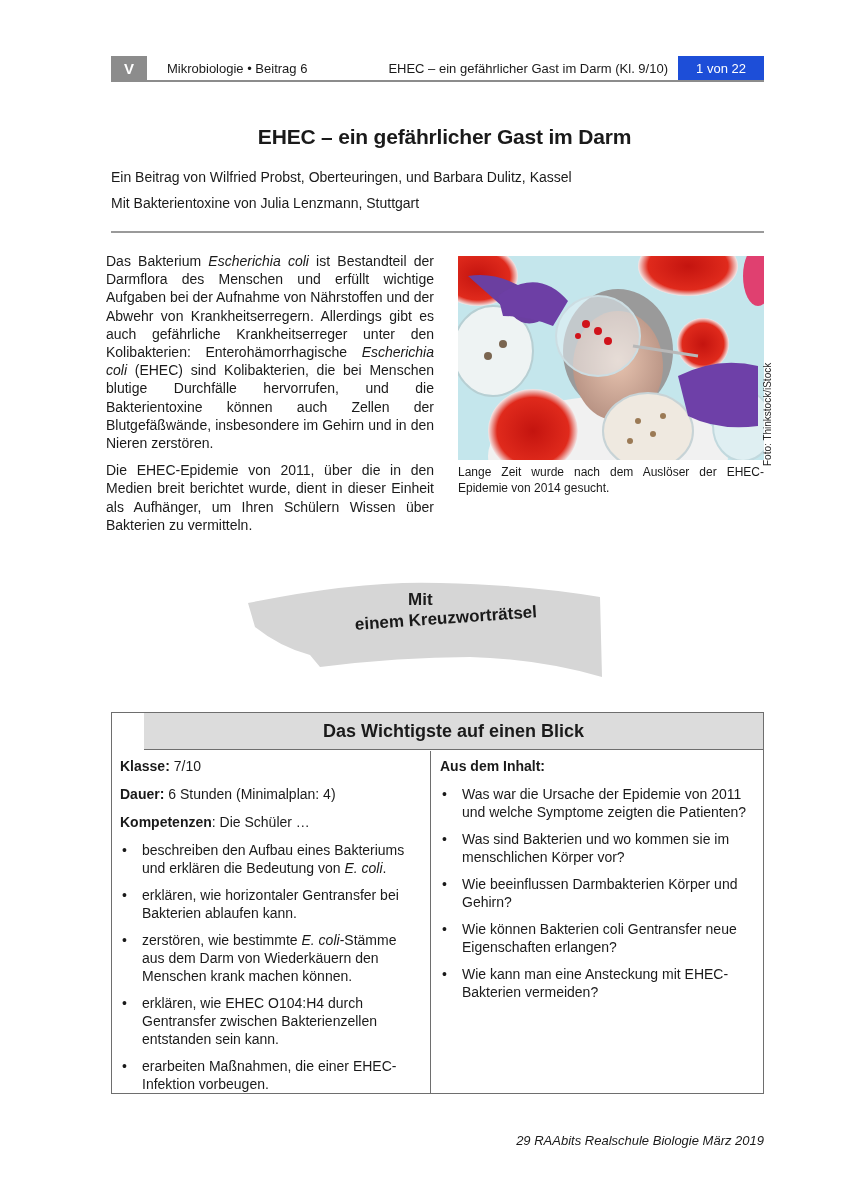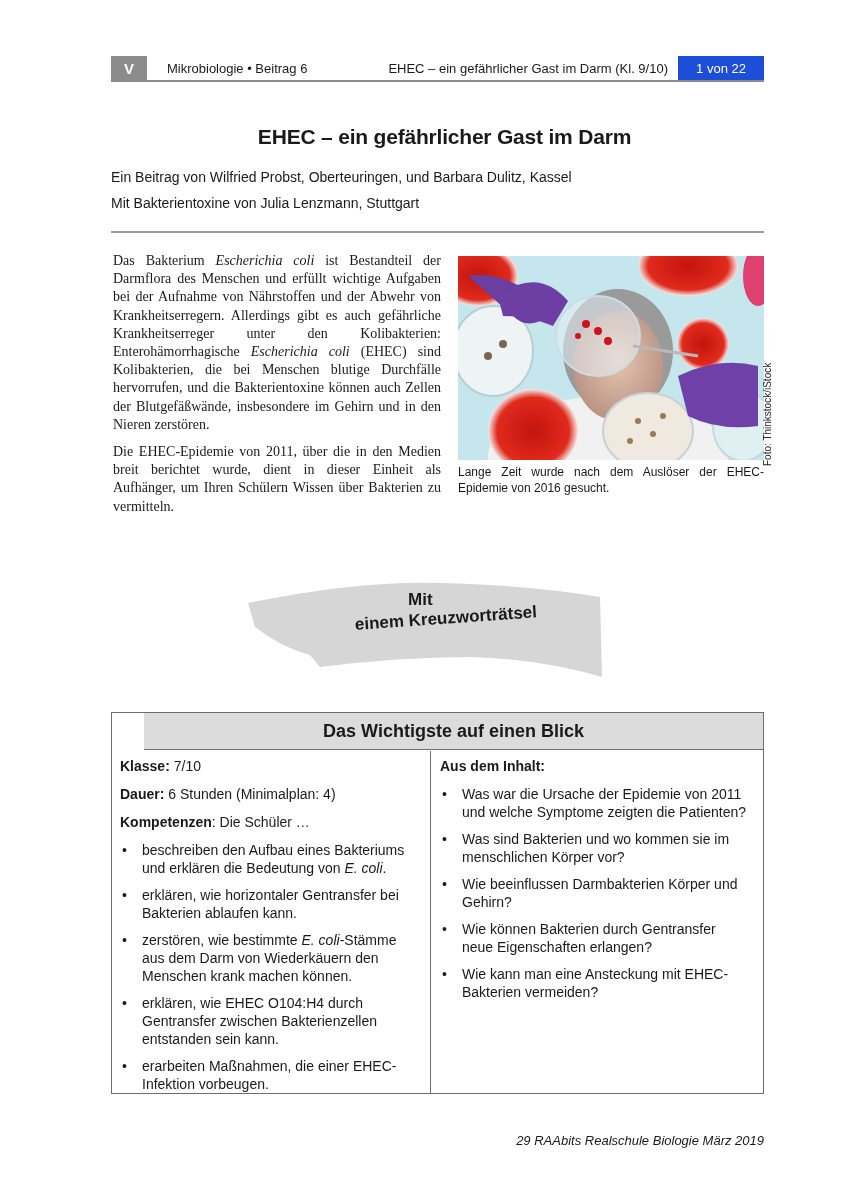--- a/index.html
+++ b/index.html
@@ -15,22 +15,22 @@
   .hdr .sec { padding-left: 20px; display: flex; align-items: center; width: 215px; }
   .hdr .ttl { display: flex; align-items: center; flex: 1; justify-content: flex-end; padding-right: 10px; }
   .hdr .pg { width: 86px; background: #1d4ed8; color: #fff; display: flex; align-items: center; justify-content: center; font-size: 13px; }
 
   .main-title { position: absolute; left: 118px; top: 125px; width: 653px; text-align: center;
     font-size: 21px; font-weight: bold; letter-spacing: -0.2px; }
   .author { position: absolute; left: 111px; top: 169px; font-size: 14px; }
   .illus { position: absolute; left: 111px; top: 195px; font-size: 14px; }
   .rule { position: absolute; left: 111px; top: 231px; width: 653px; height: 2px; background: #9a9a9a; }
 
-  .intro { position: absolute; left: 113px; top: 252px; width: 328px; font-size: 14px;
-    line-height: 18.2px; text-align: justify; font-family: Liberation Serif, serif; }
+  .intro { position: absolute; left: 106px; top: 252px; width: 328px; font-size: 14px;
+    line-height: 18.2px; text-align: justify; }
   .intro p { margin: 0 0 9px 0; }
   .intro i { font-style: italic; }
 
   .photo { position: absolute; left: 458px; top: 256px; width: 306px; height: 204px; overflow: hidden;
     background: linear-gradient(135deg, #bfe4ec 0%, #d9eff2 45%, #a9d8e2 100%); }
   .credit { position: absolute; left: 762px; top: 346px; width: 16px; height: 120px;
     writing-mode: vertical-rl; transform: rotate(180deg); font-size: 10px; color: #222; }
   .caption { position: absolute; left: 458px; top: 464px; width: 306px; font-size: 12px;
     line-height: 16px; text-align: justify; }
 
@@ -112,21 +112,21 @@
     <circle cx="205" cy="160" r="3" fill="#9b7a55"></circle>
       <circle cx="172" cy="185" r="3" fill="#9b7a55"></circle>
     <ellipse cx="285" cy="170" rx="30" ry="35" fill="#dfeff2" stroke="#c2d9de" stroke-width="2"></ellipse>
     <path d="M10 20 Q40 15 70 35 L90 60 Q70 75 55 60 Z" fill="#6b3fa0"></path>
     <path d="M40 40 Q80 10 110 45 L95 70 Q70 60 45 60 Z" fill="#6d3fa5"></path>
     <path d="M220 120 Q260 100 300 110 L300 170 Q260 175 230 160 Z" fill="#6e40a8"></path>
     <line x1="175" y1="90" x2="240" y2="100" stroke="#b8b8b8" stroke-width="3"></line>
   </svg>
 </div>
 <div class="credit">Foto: Thinkstock/iStock</div>
-<div class="caption">Lange Zeit wurde nach dem Auslöser der EHEC-Epidemie von 2016 gesucht.</div>
+<div class="caption">Lange Zeit wurde nach dem Auslöser der EHEC-Epidemie von 2014 gesucht.</div>
 
 <svg class="banner" viewBox="0 0 365 105">
   <path d="M8 28 Q120 5 200 8 Q290 10 360 22 L362 102 Q300 84 230 82 Q160 82 80 92 L70 80 Q40 72 15 52 Z" fill="#d6d6d6"></path>
 </svg>
 <div class="banner-t1">Mit</div>
 <div class="banner-t2">einem Kreuzworträtsel</div>
 
 <div class="box">
   <div class="box-hdr">Das Wichtigste auf einen Blick</div>
   <div class="col left">
@@ -140,19 +140,19 @@
       <li><span class="bul">•</span><span>erklären, wie EHEC O104:H4 durch Gentransfer zwischen Bakterienzellen entstanden sein kann.</span></li>
       <li><span class="bul">•</span><span>erarbeiten Maßnahmen, die einer EHEC-Infektion vorbeugen.</span></li>
     </ul>
   </div>
   <div class="col right">
     <div class="line"><b>Aus dem Inhalt:</b></div>
     <ul>
       <li><span class="bul">•</span><span>Was war die Ursache der Epidemie von 2011 und welche Symptome zeigten die Patienten?</span></li>
       <li><span class="bul">•</span><span>Was sind Bakterien und wo kommen sie im menschlichen Körper vor?</span></li>
       <li><span class="bul">•</span><span>Wie beeinflussen Darmbakterien Körper und Gehirn?</span></li>
-      <li><span class="bul">•</span><span>Wie können Bakterien durch Gentransfer neue Eigenschaften erlangen?</span></li>
+      <li><span class="bul">•</span><span>Wie können Bakterien coli Gentransfer neue Eigenschaften erlangen?</span></li>
       <li><span class="bul">•</span><span>Wie kann man eine Ansteckung mit EHEC-Bakterien vermeiden?</span></li>
     </ul>
   </div>
 </div>
 
 <div class="footer">29 RAAbits Realschule Biologie März 2019</div>
 
 </body></html>

